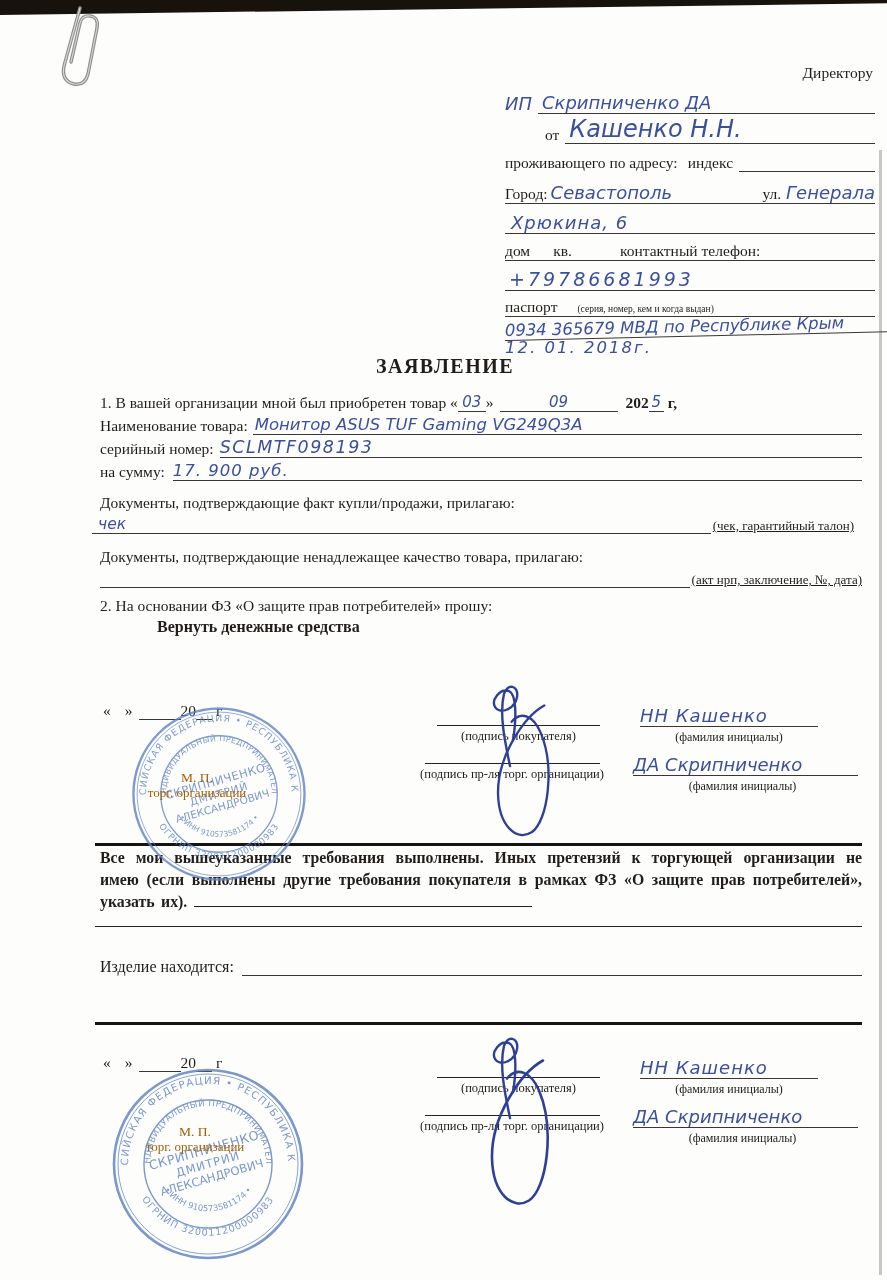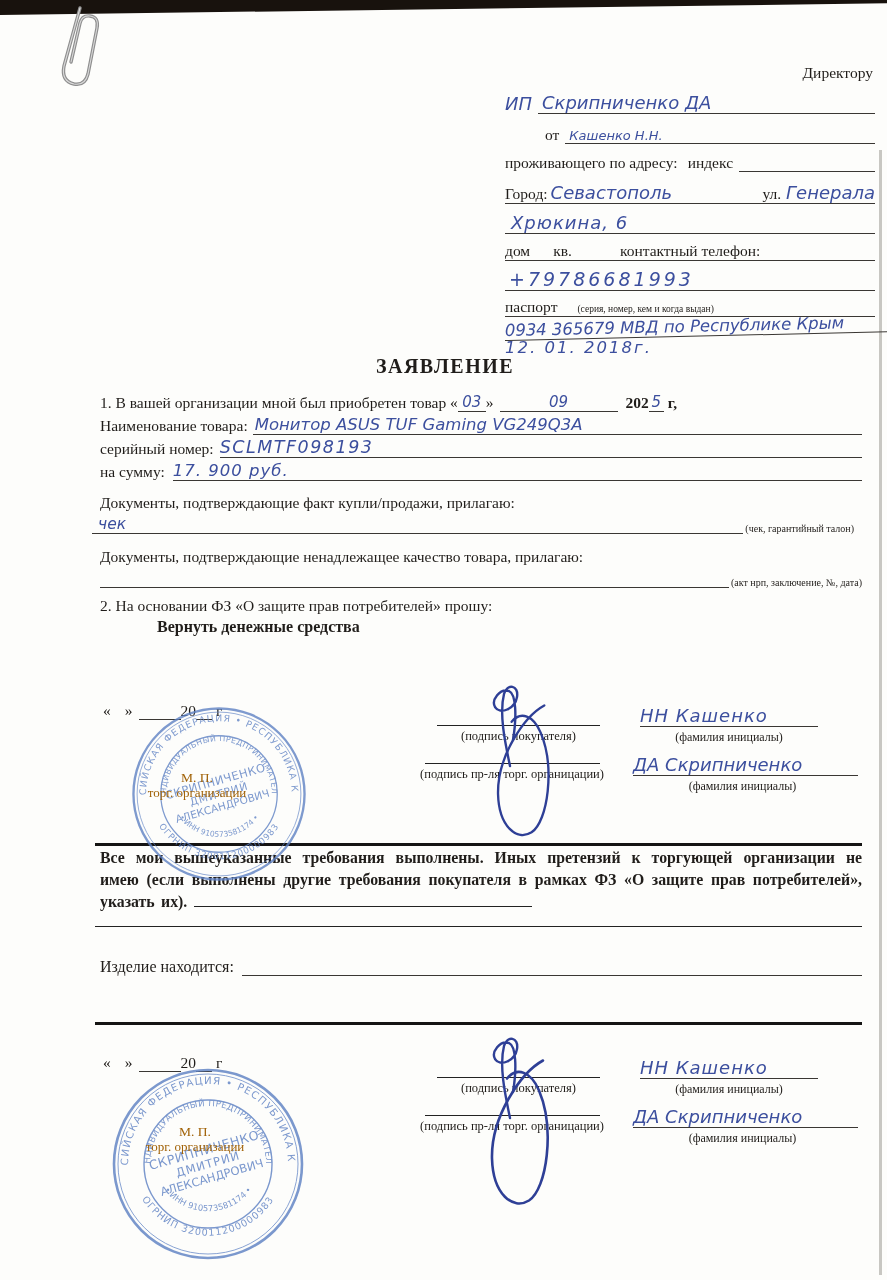--- a/index.html
+++ b/index.html
@@ -1,20 +1,20 @@
 <!DOCTYPE html>
 <html><head>
 <meta charset="utf-8">
 <style>
   html,body{margin:0;padding:0;background:#e8e6e2;}
   #page{position:relative;width:887px;height:1280px;background:#fdfdfb;overflow:hidden;
         font-family:"Liberation Serif",serif;color:#201d1a;}
   .abs{position:absolute;}
   .printed{font-family:"Liberation Serif",serif;color:#201d1a;font-size:15.5px;}
-  .small{font-size:10px;}
+  .small{font-size:13px;text-decoration:underline;}
   .tiny{font-size:9.5px;}
   .hw{font-family:"DejaVu Sans",sans-serif;font-style:italic;color:#3c4f9e;font-size:17px;}
   .row{display:flex;align-items:flex-end;}
   .uline{border-bottom:1.4px solid #3a3733;}
   .fill{flex:1;border-bottom:1.4px solid #3a3733;}
   .nofill{flex:1;}
   .center{text-align:center;}
   .bold{font-weight:bold;}
   .nowrap{white-space:nowrap;}
   .blank-inline{display:inline-block;width:338px;border-bottom:1.6px solid #222;height:14px;vertical-align:baseline;}
@@ -40,21 +40,21 @@
 
   <div class="abs printed" style="left:713px;top:64px;width:160px;text-align:right;">Директору</div>
 
   <div class="abs row" style="left:505px;top:86px;width:370px;height:28px;">
     <span class="hw" style="margin-right:6px;font-size:18px;">ИП</span>
     <span class="fill hw" style="font-size:18px;padding-left:4px;">Скрипниченко ДА</span>
   </div>
 
   <div class="abs row" style="left:545px;top:116px;width:330px;height:28px;">
     <span class="printed" style="margin-right:6px;">от</span>
-    <span class="fill hw" style="font-size:13px;padding-left:4px;margin-top:12px;">Кашенко Н.Н.</span>
+    <span class="fill hw" style="font-size:24px;padding-left:4px;margin-top:12px;">Кашенко Н.Н.</span>
   </div>
 
   <div class="abs row" style="left:505px;top:150px;width:370px;height:22px;">
     <span class="printed" style="margin-right:10px;">проживающего по адресу:</span>
     <span class="printed" style="margin-right:6px;">индекс</span>
     <span class="fill"></span>
   </div>
 
   <div class="abs row uline" style="left:505px;top:175px;width:370px;height:28px;">
     <span class="printed">Город:</span>

